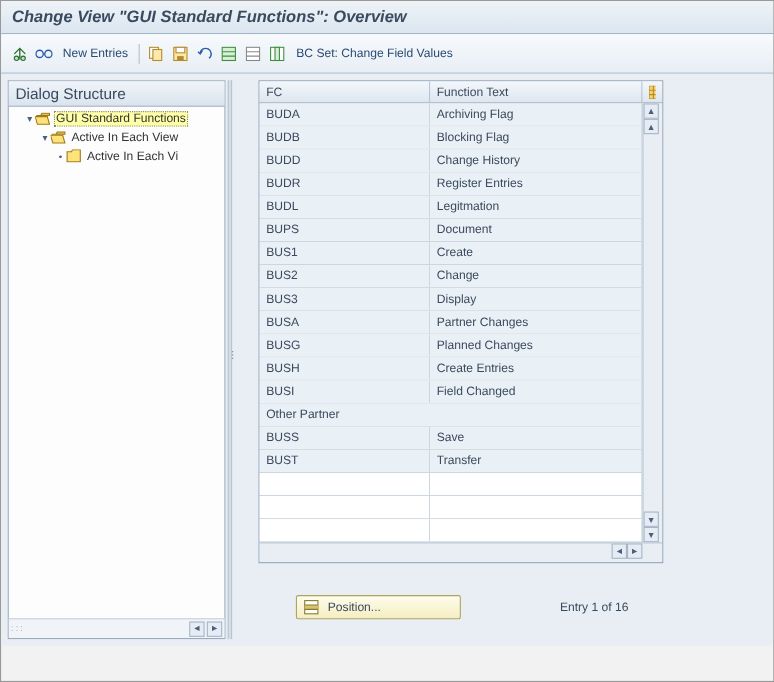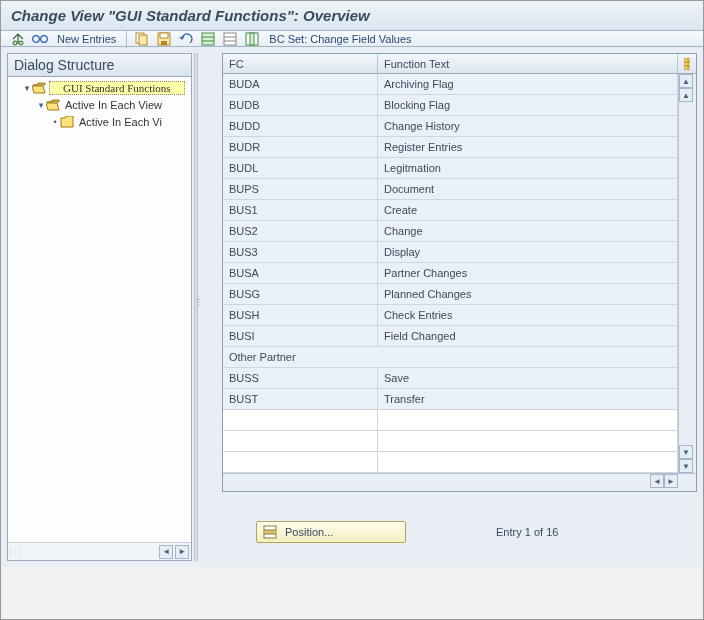--- a/index.html
+++ b/index.html
@@ -25,21 +25,21 @@
     font-style: italic;
     color: #3a4a5f;
   }
   .toolbar {
     background: linear-gradient(#f7fafd, #e7eef5);
     padding: 3px 8px;
     border-bottom: 1px solid #a0b4c6;
     display: flex;
     align-items: center;
     gap: 4px;
-    height: 16px;
+    height: 36px;
   }
   .tb-icon {
     width: 18px;
     height: 18px;
     display: flex;
     align-items: center;
     justify-content: center;
     cursor: pointer;
     border-radius: 2px;
   }
@@ -99,22 +99,21 @@
     height: 12px;
     display: inline-block;
     margin-right: 3px;
   }
   .tree-label {
     padding: 1px 2px;
   }
   .selected .tree-label {
     background: #ffffa8;
     border: 1px dotted #888;
-    padding: 0 13px;
-    font-family: Liberation Serif, serif;
+    padding: 0 1px;
   }
   .tree-footer {
     display: flex;
     align-items: center;
     height: 18px;
     border-top: 1px solid #c8d2dd;
     background: #f0f4f9;
     gap: 2px;
     padding: 0 2px;
   }
@@ -153,21 +152,21 @@
   }
   .content {
     flex: 1;
     background: #e8eef4;
     position: relative;
     display: flex;
     flex-direction: column;
   }
   .table-wrap {
     margin: 0 0 0 22px;
-    width: 475px;
+    width: 368px;
     border: 1px solid #89a0b6;
     background: #fff;
     display: flex;
     flex-direction: column;
   }
   .thead {
     display: flex;
     background: linear-gradient(#f3f7fb, #dde6ef);
     border-bottom: 1px solid #9aaabc;
     height: 20px;
@@ -428,21 +427,21 @@
             <div class="row">
               <div class="cell fc">BUSA</div>
               <div class="cell ft">Partner Changes</div>
             </div>
             <div class="row">
               <div class="cell fc">BUSG</div>
               <div class="cell ft">Planned Changes</div>
             </div>
             <div class="row">
               <div class="cell fc">BUSH</div>
-              <div class="cell ft">Check Entries</div>
+              <div class="cell ft">Create Entries</div>
             </div>
             <div class="row">
               <div class="cell fc">BUSI</div>
               <div class="cell ft">Field Changed</div>
             </div>
             <div class="row">
               <div class="cell ft">Other Partner</div>
             </div>
             <div class="row">
               <div class="cell fc">BUSS</div>

